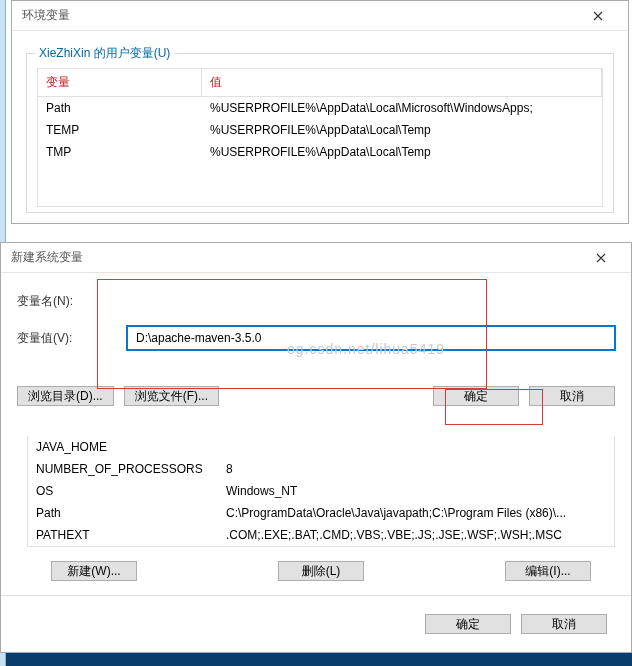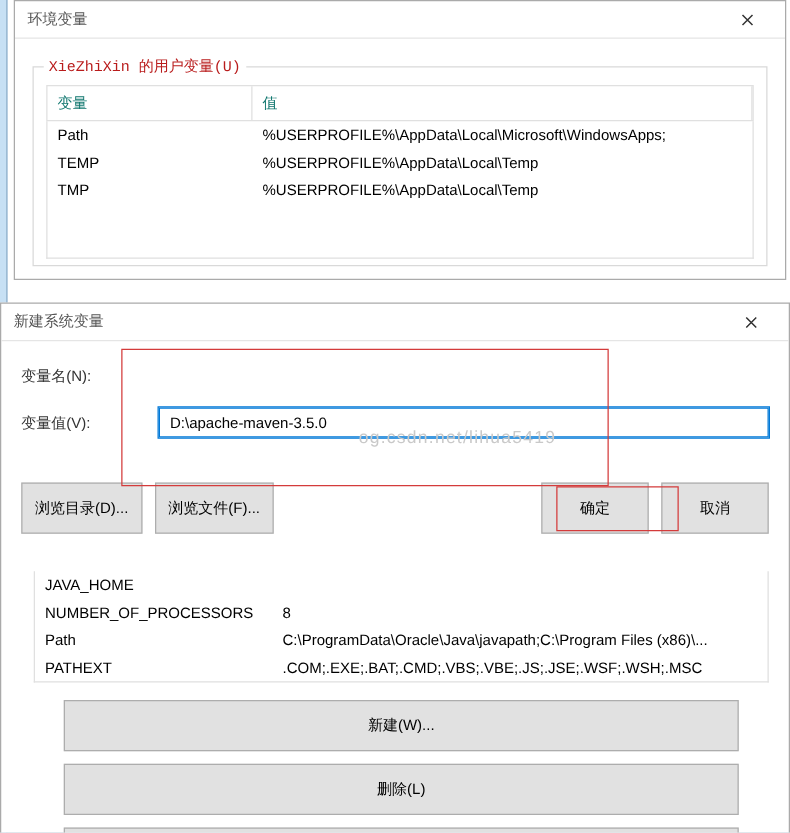--- a/index.html
+++ b/index.html
@@ -10,46 +10,46 @@
 
   .dlg { position:absolute; background:#fff; border:1px solid #aaa; box-shadow:0 0 0 rgba(0,0,0,0); }
   .titlebar { height:30px; display:flex; align-items:center; padding:0 10px; border-bottom:1px solid #e5e5e5; color:#555; }
   .titlebar .spacer { flex:1; }
   .closebtn { width:40px; height:28px; display:flex; align-items:center; justify-content:center; color:#555; }
   .closebtn svg { width:10px; height:10px; }
 
   
   .env { left:11px; top:0; width:618px; }
   .groupbox { position:relative; margin:22px 14px 10px 14px; border:1px solid #d9d9d9; padding:14px 10px 10px 10px; height:160px; }
-  .groupbox-label { position:absolute; top:-9px; left:8px; background:#fff; padding:0 4px; color:#b91c1c;font-family:Liberation Mono, monospace; }
+  .groupbox-label { position:absolute; top:-9px; left:8px; background:#fff; padding:0 4px; color:#0369a1; }
   .tbl-hdr { display:flex; background:#fff; border:1px solid #e0e0e0; }
-  .tbl-hdr div { padding:5px 8px; border-right:1px solid #e0e0e0; color:#0f766e; }
+  .tbl-hdr div { padding:5px 8px; border-right:1px solid #e0e0e0; color:#b91c1c; }
   .tbl-body { border:1px solid #e0e0e0; border-top:none; height:110px; overflow:hidden; }
   .tbl-row { display:flex; padding:4px 8px; }
   .col-var { width:164px; flex-shrink:0; }
   .col-val { flex:1; overflow:hidden; white-space:nowrap; text-overflow:ellipsis; }
 
   
   .newvar { left:0; top:242; width:632px; top:242px; }
   .newvar .body { padding:20px 16px 14px 16px; position:relative; }
   .frow { display:flex; align-items:center; margin-bottom:16px; }
   .flabel { width:110px; color:#333; }
   .finput { flex:1; height:24px; border:1px solid #7a7a7a; padding:2px 8px; font-size:12px; }
   .finput.focused { border:1px solid #0078d7; outline:1px solid #0078d7; }
   .btnrow { display:flex; gap:10px; padding:6px 16px 14px 16px; }
   .btnrow .gap { flex:1; }
-  .btn { min-width:86px; height:41px; border:1px solid #adadad; background:#e1e1e1; display:flex; align-items:center; justify-content:center; padding:0 10px; cursor:default; }
+  .btn { min-width:86px; height:20px; border:1px solid #adadad; background:#e1e1e1; display:flex; align-items:center; justify-content:center; padding:0 10px; cursor:default; }
   .btn.primary { background:#e1e1e1; }
   .redbox { position:absolute; border:1px solid #d43b3b; pointer-events:none; }
   .watermark { position:absolute; color:#c9c9c9; font-size:14px; letter-spacing:1px; pointer-events:none; }
 
   
   .lower-body { padding:0 16px 0 26px; margin-top:16px; }
   .lower-table { border-left:1px solid #e0e0e0; border-right:1px solid #e0e0e0; border-bottom:1px solid #e0e0e0; }
-  .btnrow2 { display:flex; gap:10px; padding:14px 24px 14px 24px; justify-content:space-between;flex-direction:column; }
+  .btnrow2 { display:flex; gap:10px; padding:14px 24px 14px 24px; justify-content:space-between; }
   .sep { border-top:1px solid #dcdcdc; margin:0 0 0 0; }
   .btnrow3 { display:flex; gap:10px; padding:18px 24px 18px 24px; justify-content:flex-end; background:#fff; }
   .bluebar { position:absolute; left:0; bottom:0; width:632px; height:50px; background:#0a3d6b; z-index:-1; }
 </style>
 </head>
 <body>
 
 <div class="backstrip"></div>
 <div class="folder" style="top:390px"></div>
 <div class="folder" style="top:410px"></div>
@@ -126,20 +126,24 @@
   <div class="lower-body">
     <div class="lower-table">
       <div class="tbl-row">
         <div class="col-var" style="width:190px">JAVA_HOME</div>
       </div>
       <div class="tbl-row">
         <div class="col-var" style="width:190px">NUMBER_OF_PROCESSORS</div>
         <div class="col-val">8</div>
       </div>
       <div class="tbl-row">
+        <div class="col-var" style="width:190px">OS</div>
+        <div class="col-val">Windows_NT</div>
+      </div>
+      <div class="tbl-row">
         <div class="col-var" style="width:190px">Path</div>
         <div class="col-val">C:\ProgramData\Oracle\Java\javapath;C:\Program Files (x86)\...</div>
       </div>
       <div class="tbl-row">
         <div class="col-var" style="width:190px">PATHEXT</div>
         <div class="col-val">.COM;.EXE;.BAT;.CMD;.VBS;.VBE;.JS;.JSE;.WSF;.WSH;.MSC</div>
       </div>
     </div>
     <div class="btnrow2">
       <div class="btn">新建(W)...</div>

